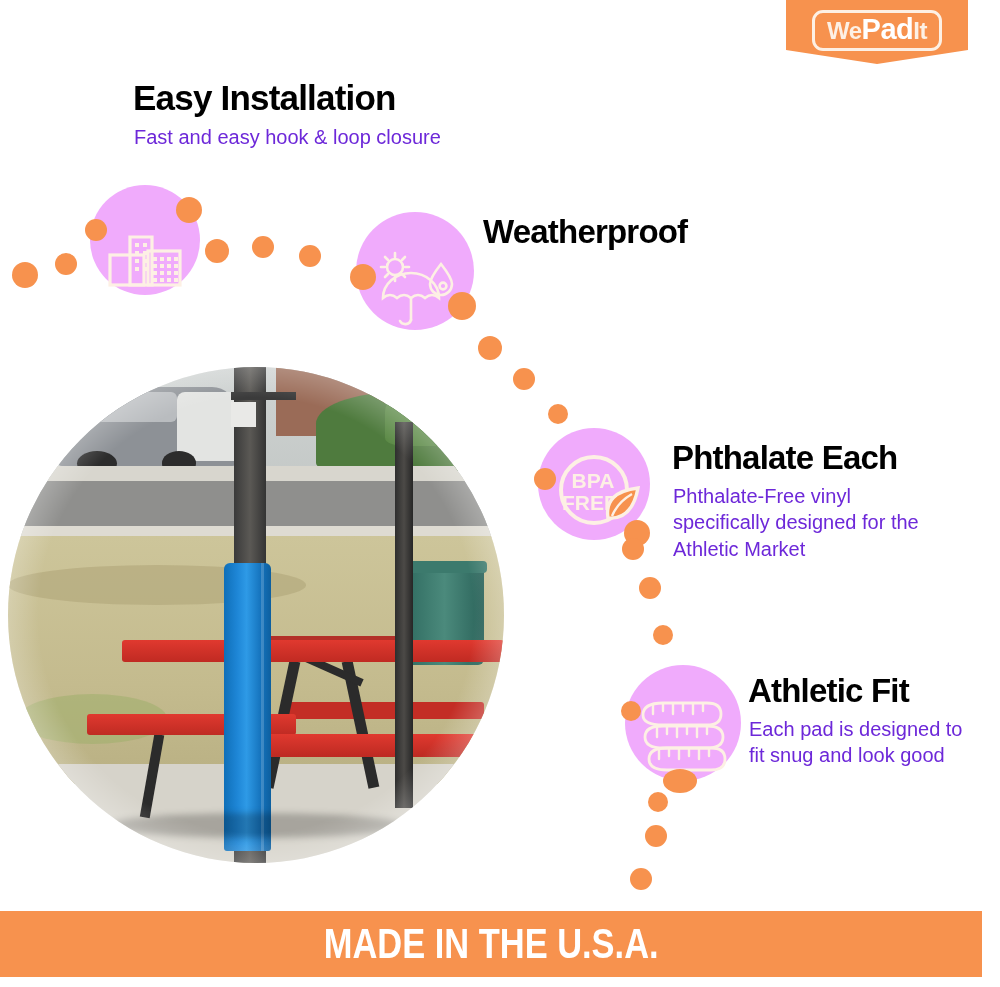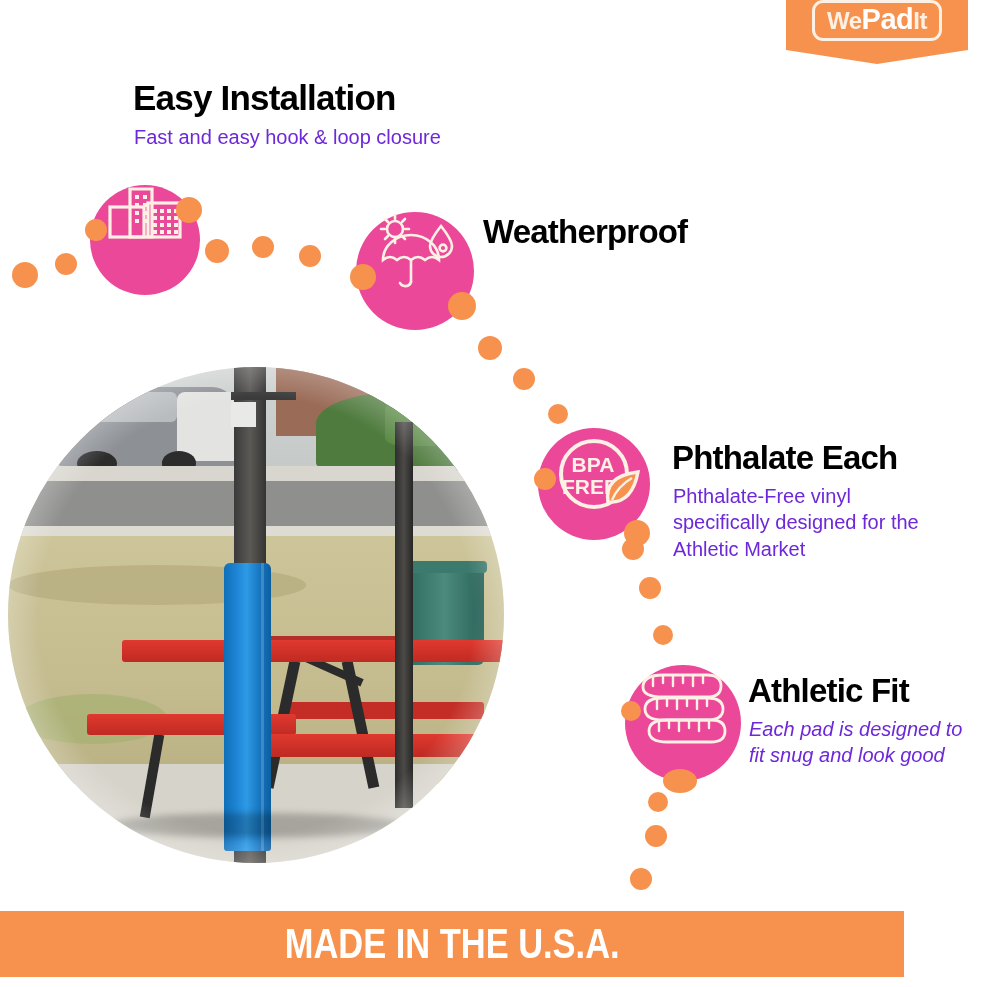--- a/index.html
+++ b/index.html
@@ -26,20 +26,21 @@
     width: 182px;
     height: 64px;
     background: #F7924E;
     -webkit-clip-path: polygon(0 0, 100% 0, 100% 78%, 50% 100%, 0 78%);
     clip-path: polygon(0 0, 100% 0, 100% 78%, 50% 100%, 0 78%);
     display: flex;
     align-items: flex-start;
     justify-content: center;
   }
   .logo-box {
+    margin-top: 10px;
     border: 3px solid #FDF0E4;
     border-radius: 11px;
     padding: 2px 12px 4px 12px;
     display: flex;
     align-items: baseline;
     line-height: 1;
   }
   .logo-we, .logo-it {
     color: #FDF0E4;
     font-size: 24px;
@@ -70,29 +71,29 @@
   #title-install { left: 133px; top: 78px;  font-size: 35px; }
   #desc-install  { left: 134px; top: 124px; font-size: 20px; width: 420px; }
 
   #title-weather { left: 483px; top: 213px; font-size: 33px; }
   #desc-weather  { left: 484px; top: 257px; font-size: 20px; width: 400px; }
 
   #title-phthalate { left: 672px; top: 439px; font-size: 33px; }
   #desc-phthalate  { left: 673px; top: 483px; font-size: 20px; width: 260px; }
 
   #title-fit { left: 748px; top: 672px; font-size: 33px; }
-  #desc-fit  { left: 749px; top: 716px; font-size: 20px; width: 225px; font-style: italic; }
+  #desc-fit  { left: 749px; top: 716px; font-size: 20px; width: 225px; }
 
   
   .icon-circle {
     position: absolute;
     border-radius: 50%;
-    background: #ec4899;
+    background: #f0abfc;
     display: flex;
-    align-items: flex-start;
+    align-items: flex-end;
     justify-content: center;
   }
   #icon-install   { left: 90px;  top: 185px; width: 110px; height: 110px; }
   #icon-weather   { left: 356px; top: 212px; width: 118px; height: 118px; }
   #icon-bpa       { left: 538px; top: 428px; width: 112px; height: 112px; }
   #icon-fit       { left: 625px; top: 665px; width: 116px; height: 116px; }
 
   
   .blob-bump {
     position: absolute;
@@ -163,21 +164,21 @@
   .photo-fade {
     position: absolute; left: 0; top: 0; width: 100%; height: 100%;
     background: radial-gradient(circle at 50% 50%, rgba(255,255,255,0) 62%, rgba(255,255,255,.85) 94%, #fff 100%);
   }
 
   
   #made-banner {
     position: absolute;
     left: 0;
     bottom: 10px;
-    width: 904px;
+    width: 982px;
     height: 66px;
     background: #F7924E;
     display: flex;
     align-items: center;
     justify-content: center;
   }
   #made-banner-text {
     color: #ffffff;
     font-size: 42px;
     font-weight: bold;

